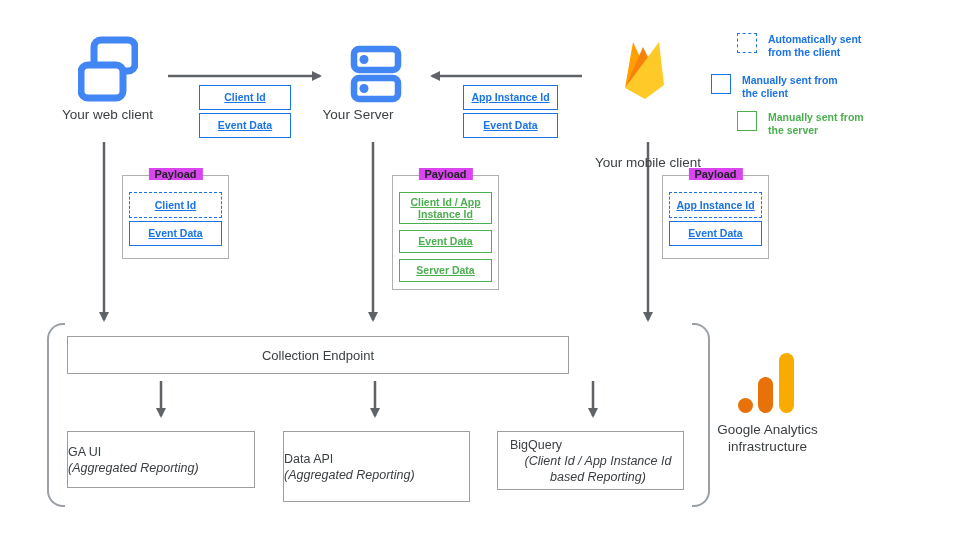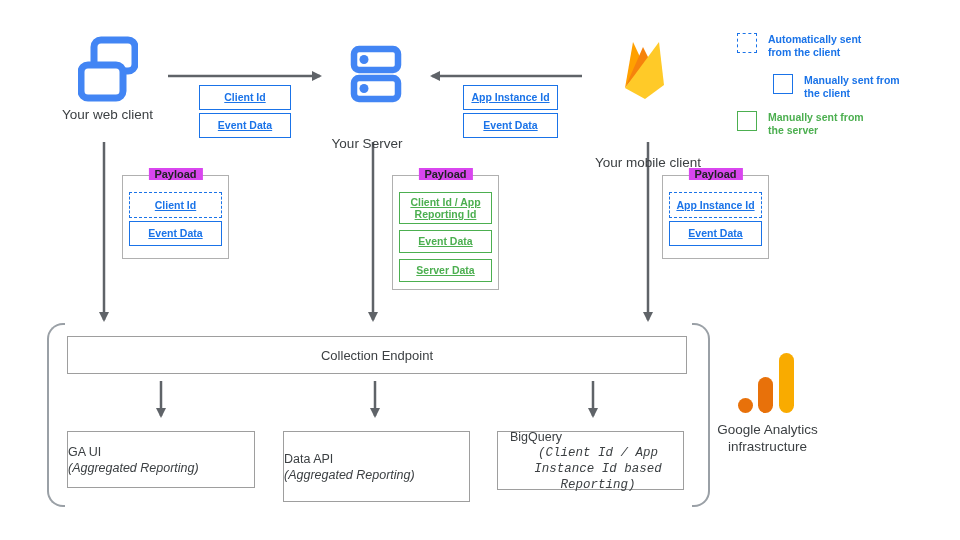--- a/index.html
+++ b/index.html
@@ -72,21 +72,21 @@
     <rect x="3" y="29" width="42" height="33" rx="7" fill="#fff" stroke="#4285f4" stroke-width="7"></rect>
   </svg>
   <div class="node-label" style="left:30px;top:107px;width:155px;">Your web client</div>
 
   <svg class="abs" style="left:350px;top:45px;" width="52" height="58" viewBox="0 0 52 58">
     <rect x="4" y="4" width="44" height="21" rx="5" fill="#fff" stroke="#4285f4" stroke-width="6.5"></rect>
     <circle cx="14" cy="14.5" r="4.5" fill="#4285f4"></circle>
     <rect x="4" y="33" width="44" height="21" rx="5" fill="#fff" stroke="#4285f4" stroke-width="6.5"></rect>
     <circle cx="14" cy="43.5" r="4.5" fill="#4285f4"></circle>
   </svg>
-  <div class="node-label" style="left:307px;top:107px;width:120px;margin-top:29px;">Your Server</div>
+  <div class="node-label" style="left:298px;top:107px;width:120px;">Your Server</div>
 
   <svg class="abs" style="left:618px;top:38px;" width="56" height="64" viewBox="0 0 56 64">
     <polygon points="7,50 15,4 23,21" fill="#ffa000"></polygon>
     <polygon points="7,50 25,9 31,21" fill="#f6820c"></polygon>
     <polygon points="7,50 41,4 46,47 27,61" fill="#ffca28"></polygon>
   </svg>
   <div class="node-label" style="left:573px;top:107px;width:150px;margin-top:48px;">Your mobile client</div>
 
   <div class="chip solid-blue" style="left:199px;top:85px;width:92px;height:25px;">Client Id</div>
   <div class="chip solid-blue" style="left:199px;top:113px;width:92px;height:25px;">Event Data</div>
@@ -95,60 +95,60 @@
   <div class="chip solid-blue" style="left:463px;top:113px;width:95px;height:25px;">Event Data</div>
 
   <div class="payload" style="left:122px;top:175px;width:107px;height:84px;">
     <div class="payload-title">Payload</div>
     <div class="chip dashed-blue" style="left:6px;top:16px;width:93px;height:26px;">Client Id</div>
     <div class="chip solid-blue" style="left:6px;top:45px;width:93px;height:25px;">Event Data</div>
   </div>
 
   <div class="payload" style="left:392px;top:175px;width:107px;height:115px;">
     <div class="payload-title">Payload</div>
-    <div class="chip solid-green" style="left:6px;top:16px;width:93px;height:32px;">Client Id / App Reporting Id</div>
+    <div class="chip solid-green" style="left:6px;top:16px;width:93px;height:32px;">Client Id / App Instance Id</div>
     <div class="chip solid-green" style="left:6px;top:54px;width:93px;height:23px;">Event Data</div>
     <div class="chip solid-green" style="left:6px;top:83px;width:93px;height:23px;">Server Data</div>
   </div>
 
   <div class="payload" style="left:662px;top:175px;width:107px;height:84px;">
     <div class="payload-title">Payload</div>
     <div class="chip dashed-blue" style="left:6px;top:16px;width:93px;height:26px;">App Instance Id</div>
     <div class="chip solid-blue" style="left:6px;top:45px;width:93px;height:25px;">Event Data</div>
   </div>
 
   <div class="legend-row" style="left:737px;top:33px;">
     <div class="swatch dashed-blue"></div>
     <div class="legend-text blue">Automatically sent from the client</div>
   </div>
-  <div class="legend-row" style="left:773px;top:74px;">
+  <div class="legend-row" style="left:711px;top:74px;">
     <div class="swatch solid-blue"></div>
     <div class="legend-text blue">Manually sent from the client</div>
   </div>
   <div class="legend-row" style="left:737px;top:111px;">
     <div class="swatch solid-green"></div>
     <div class="legend-text green">Manually sent from the server</div>
   </div>
 
   <div class="bracket-left" style="left:47px;top:323px;width:16px;height:180px;"></div>
   <div class="bracket-right" style="left:692px;top:323px;width:16px;height:180px;"></div>
 
-  <div class="endpoint-box" style="left:67px;top:336px;width:620px;height:38px;">Collection Endpoint</div>
+  <div class="endpoint-box" style="left:67px;top:336px;width:502px;height:38px;">Collection Endpoint</div>
 
   <div class="out-box" style="left:67px;top:431px;width:188px;height:57px;">
     <div>GA UI</div>
     <div class="sub">(Aggregated Reporting)</div>
   </div>
   <div class="out-box" style="left:283px;top:431px;width:187px;height:71px;">
     <div>Data API</div>
     <div class="sub">(Aggregated Reporting)</div>
   </div>
   <div class="out-box" style="left:497px;top:431px;width:187px;height:59px;padding-left:12px;">
     <div>BigQuery</div>
-    <div class="sub" style="width:176px;font-family:Liberation Mono, monospace;">(Client Id / App Instance Id based Reporting)</div>
+    <div class="sub" style="width:176px;">(Client Id / App Instance Id based Reporting)</div>
   </div>
 
   <svg class="abs" style="left:731px;top:348px;" width="70" height="68" viewBox="0 0 70 68">
     <circle cx="14.5" cy="57.5" r="7.5" fill="#e8710a"></circle>
     <rect x="27" y="29" width="15" height="36" rx="7.5" fill="#e8710a"></rect>
     <rect x="48" y="5" width="15" height="60" rx="7.5" fill="#f9ab00"></rect>
   </svg>
   <div class="caption" style="left:695px;top:421px;width:145px;">Google Analytics infrastructure</div>
 
 </div>

